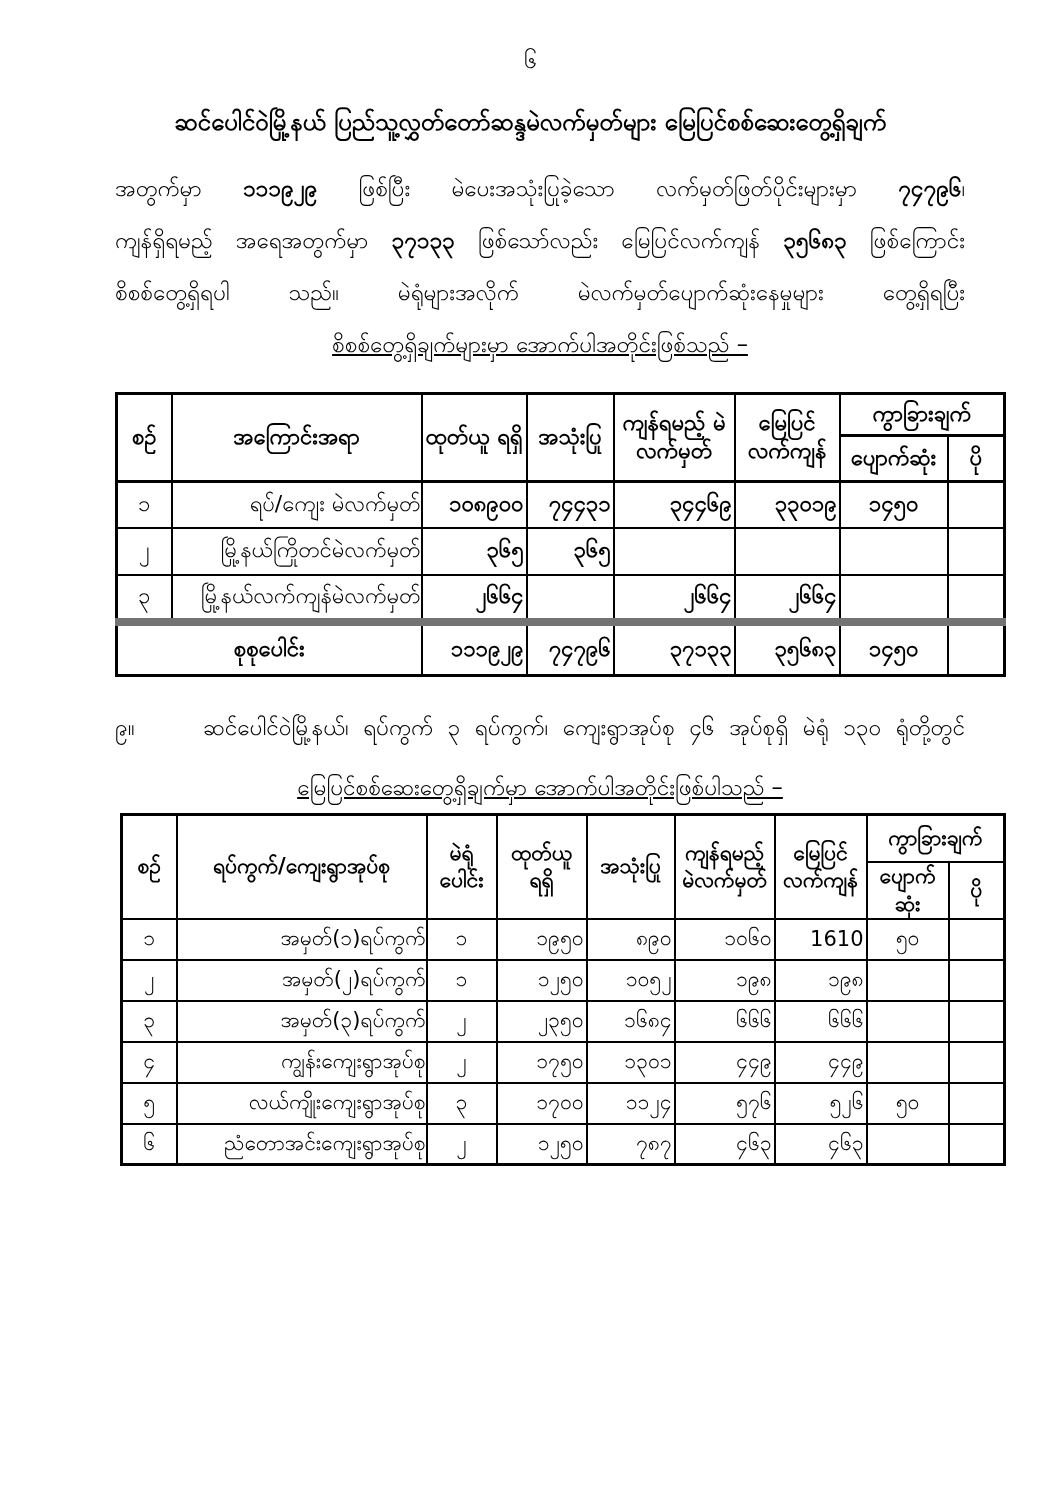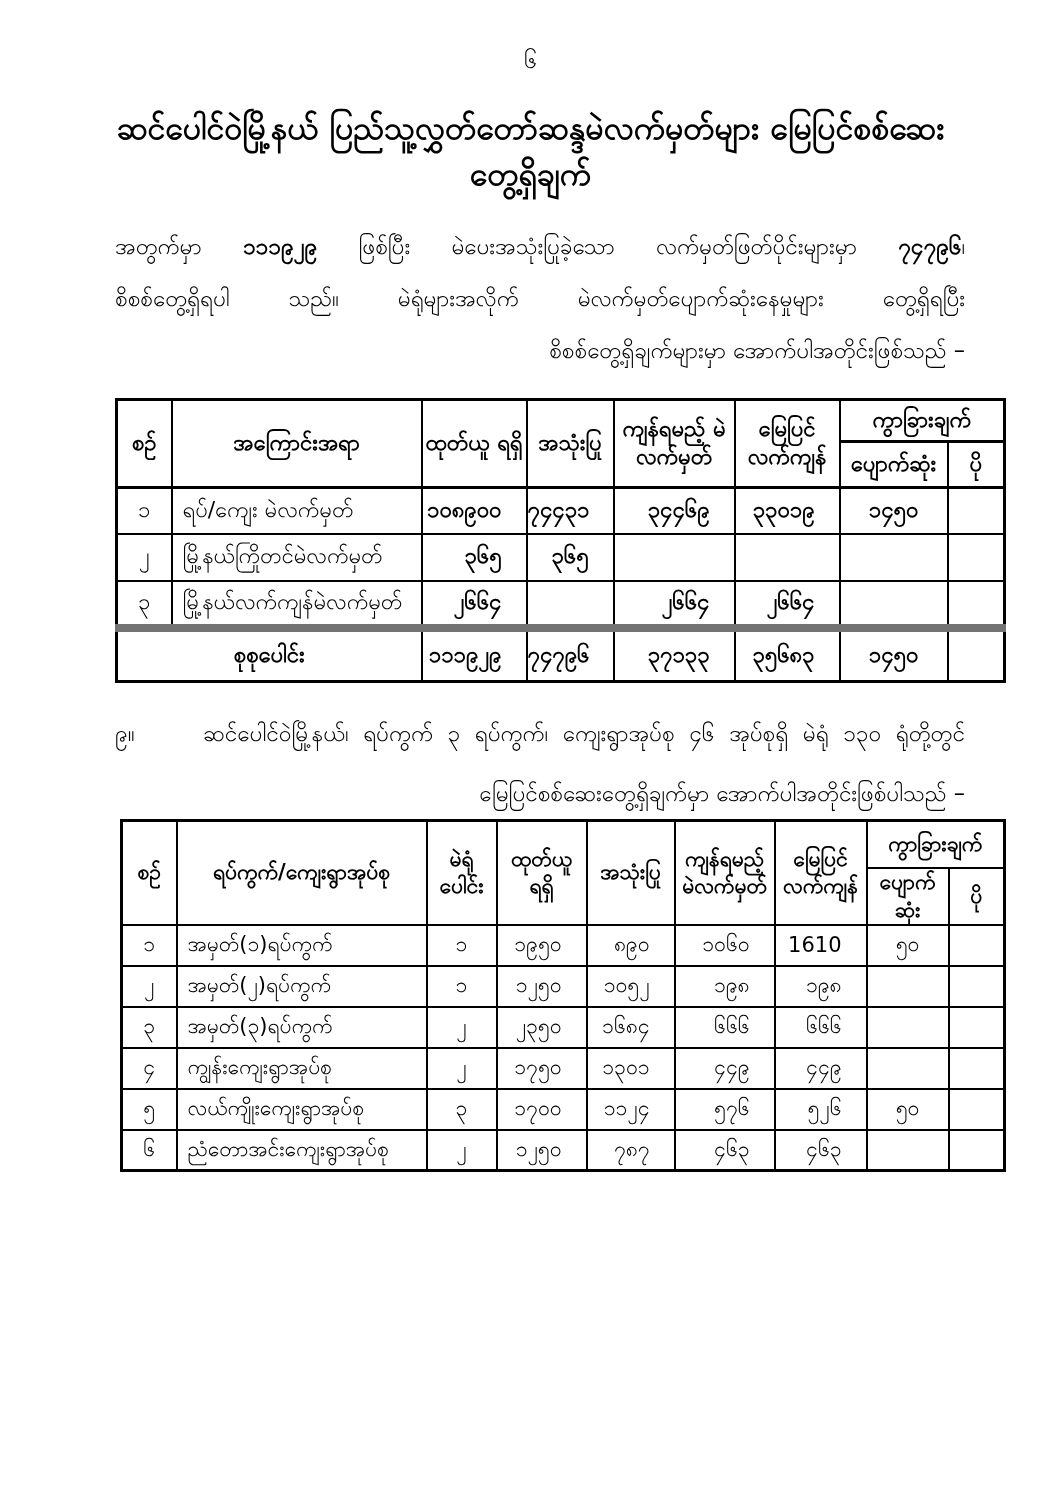--- a/index.html
+++ b/index.html
@@ -9,30 +9,30 @@
     width:1061px; height:1500px;
     margin:0 auto;
     background:#ffffff;
     color:#000;
     font-family:"DejaVu Sans","Liberation Sans",sans-serif;
     overflow:hidden;
   }
   .page-number { margin-top:45px; text-align:center; font-size:23px; height:30px; }
   .doc-title {
     margin:30px auto 0; width:860px;
-    text-align:center; font-weight:bold; font-size:32px; line-height:1.45;
+    text-align:center; font-weight:bold; font-size:24px; line-height:1.45;
   }
   .para { margin-left:115px; width:850px; font-size:22.5px; }
   .p8  { margin-top:22px; }
   .p9  { margin-top:24px; }
   .p10 { margin-top:8px; }
   .line { height:52px; line-height:52px; white-space:normal; }
   .p10 .line, .p9 .line { height:52px; }
   .just { text-align:justify; text-align-last:justify; }
-  .left { text-align:right; }
+  .left { text-align:center;text-decoration:underline; }
   .tab { display:inline-block; width:54px; }
   .bnum { font-weight:bold; }
 
   table { border-collapse:collapse; table-layout:fixed; }
   .tbl { border:3px solid #000; }
   .tbl th, .tbl td { border:2px solid #000; vertical-align:middle; overflow:hidden; }
   .tbl th { font-weight:bold; text-align:center; line-height:1.3; }
 
   .t1 { margin:22px 0 0 115px; width:888px; font-size:22px; }
   .t1 thead th { border-bottom:3px solid #000; }
@@ -41,38 +41,45 @@
   .t1 tbody td { height:47px; }
   .t1 .total td { height:53px; border-top:8px solid #737373; font-weight:bold; }
   .t1 tbody .num { font-weight:bold; }
 
   .t2 { margin:0 0 0 120px; width:883px; font-size:21px; }
   .t2 .hrow1 th { height:48px; }
   .t2 .hrow2 th { height:54px; }
   .t2 tbody td { height:41px; }
 
   .c { text-align:center; }
-  .l { text-align:left; padding-left:10px; }
-  .r { text-align:right; padding-right:24px; }
+  .l { text-align:right; padding-left:10px; }
+  .r { text-align:right; padding-right:2px; }
 </style>
 </head>
 <body>
 
 <div class="page">
 
   <div class="page-number">၆</div>
 
   <div class="doc-title">ဆင်ပေါင်ဝဲမြို့နယ် ပြည်သူ့လွှတ်တော်ဆန္ဒမဲလက်မှတ်များ မြေပြင်စစ်ဆေးတွေ့ရှိချက်</div>
 
   <div class="para p8">
     <div class="line just">
       <span>အတွက်မှာ</span>
       <span class="bnum">၁၁၁၉၂၉</span>
       <span>ဖြစ်ပြီး မဲပေးအသုံးပြုခဲ့သော လက်မှတ်ဖြတ်ပိုင်းများမှာ</span>
       <span class="bnum">၇၄၇၉၆</span><span>၊</span>
+    </div>
+    <div class="line just">
+      <span>ကျန်ရှိရမည့် အရေအတွက်မှာ</span>
+      <span class="bnum">၃၇၁၃၃</span>
+      <span>ဖြစ်သော်လည်း မြေပြင်လက်ကျန်</span>
+      <span class="bnum">၃၅၆၈၃</span>
+      <span>ဖြစ်ကြောင်း</span>
     </div>
     <div class="line just">
       <span>စိစစ်တွေ့ရှိရပါ သည်။ မဲရုံများအလိုက် မဲလက်မှတ်ပျောက်ဆုံးနေမှုများ တွေ့ရှိရပြီး</span>
     </div>
     <div class="line left">
       <span>စိစစ်တွေ့ရှိချက်များမှာ အောက်ပါအတိုင်းဖြစ်သည် –</span>
     </div>
   </div>
 
   <table class="tbl t1">

